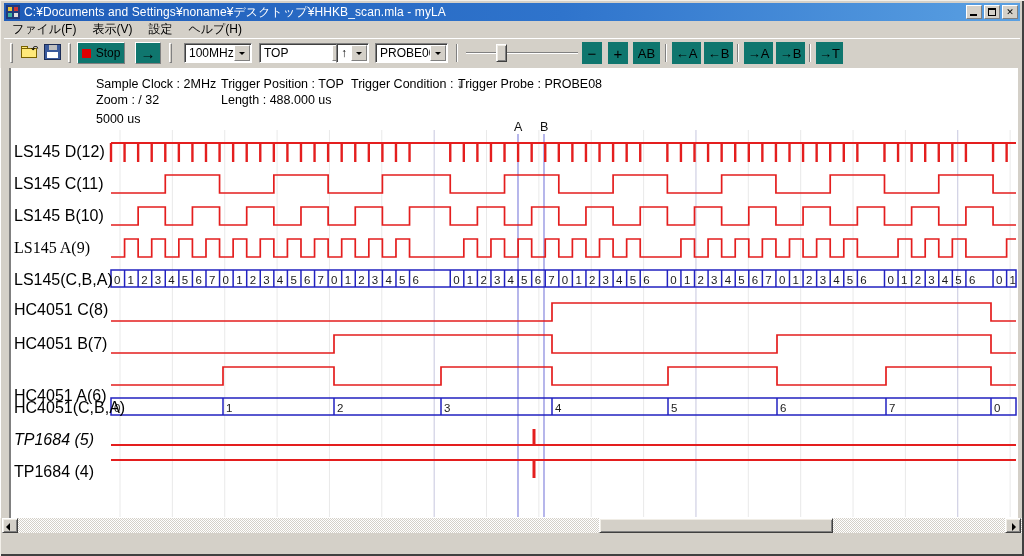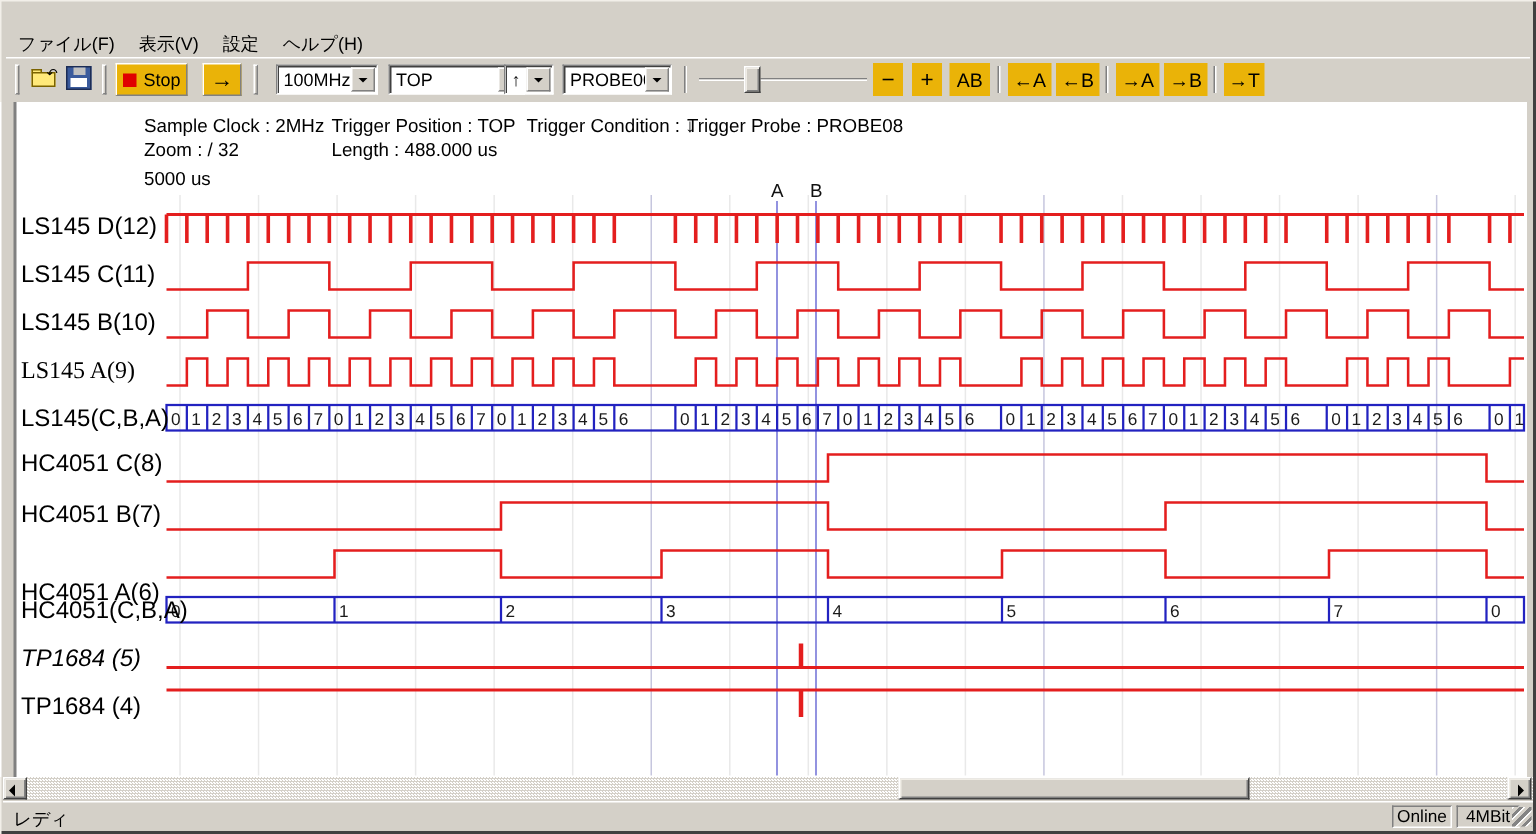--- a/index.html
+++ b/index.html
@@ -19,21 +19,21 @@
     display:flex;align-items:center;justify-content:center;color:#000;}
   .glyph-min{position:absolute;left:3px;bottom:2px;width:7px;height:2px;background:#000;}
   .glyph-max{position:absolute;left:3px;top:2px;width:8px;height:8px;border:1px solid #000;border-top-width:2px;}
   
   #menubar{position:absolute;left:4px;top:21px;width:1016px;height:17px;font-size:12px;display:flex;align-items:center;}
   .menu-item{padding:1px 8px;color:#000;}
   
   #toolbar{position:absolute;left:4px;top:38px;width:1016px;height:28px;border-top:1px solid #ffffff;}
   .grip{position:absolute;top:4px;width:3px;height:20px;border:1px solid;border-color:#fff #808080 #808080 #fff;}
   .tbtn{position:absolute;top:3px;height:22px;display:flex;align-items:center;justify-content:center;
-        font-size:13px;color:#000;background:#eab308;}
+        font-size:13px;color:#000;background:#0f766e;}
   .flat{border:1px solid transparent;}
   .sep{position:absolute;top:5px;width:2px;height:18px;border-left:1px solid #808080;border-right:1px solid #fff;}
   .combo{position:absolute;top:4px;height:20px;background:#fff;border:1px solid;border-color:#808080 #fff #fff #808080;
          box-shadow:inset 1px 1px 0 #404040;display:flex;align-items:center;}
   .combo .val{flex:1;font-size:12px;padding-left:4px;white-space:nowrap;overflow:hidden;}
   .combo .drop{width:16px;height:16px;margin-right:1px;background:#d4d0c8;border:1px solid;
          border-color:#fff #808080 #808080 #fff;position:relative;flex:0 0 auto;}
   .combo .drop:after{content:"";position:absolute;left:4px;top:6px;border:3px solid transparent;border-top-color:#000;}
   
   .icon-open{position:absolute;left:15px;top:5px;width:22px;height:18px;}
@@ -74,20 +74,38 @@
   #panel-online{left:926px;width:40px;}
   #panel-4mbit{left:969px;width:42px;}
   #grip{position:absolute;right:1px;top:3px;width:13px;height:13px;
     background:repeating-linear-gradient(-45deg,#d4d0c8 0 2px,#fdfdfd 2px 3px,#848484 3px 5px);}
 </style>
 </head>
 <body>
 
 <div id="app">
 
+  <div id="titlebar">
+    <div id="appicon">
+      <i style="left:2px;top:2px;background:#e8c33a"></i>
+      <i style="left:8px;top:2px;background:#cc3333"></i>
+      <i style="left:2px;top:8px;background:#3db0a0"></i>
+      <i style="left:8px;top:8px;background:#e0e0e0"></i>
+    </div>
+    <span id="title-text">C:¥Documents and Settings¥noname¥デスクトップ¥HHKB_scan.mla - myLA</span>
+    <div id="winbtns">
+      <div class="winbtn raised">
+          <span class="glyph-min"></span>
+        </div>
+      <div class="winbtn raised">
+          <span class="glyph-max"></span>
+        </div>
+      <div class="winbtn raised">✕</div>
+    </div>
+  </div>
 
   <div id="menubar">
     <span class="menu-item">ファイル(F)</span>
     <span class="menu-item">表示(V)</span>
     <span class="menu-item">設定</span>
     <span class="menu-item">ヘルプ(H)</span>
   </div>
 
   <div id="toolbar">
     <div class="grip" style="left:6px"></div>
@@ -418,20 +436,14 @@
       <div class="chan-label" style="left: 3px; top: 363px; font-style: italic;">TP1684 (5)</div>
       <div class="chan-label" style="left: 3px; top: 395px;">TP1684 (4)</div>
     </div>
 
   <div id="hscroll">
     <div id="sb-left" class="sbtn" style="left:0"></div>
     <div id="sb-thumb"></div>
     <div id="sb-right" class="sbtn" style="left:1003px"></div>
   </div>
 
-  <div id="statusbar">
-    <span id="status-ready">レディ</span>
-    <div id="panel-online" class="spanel">Online</div>
-    <div id="panel-4mbit" class="spanel">4MBit</div>
-    <div id="grip"></div>
-  </div>
 
 </div>
 
 </body></html>

